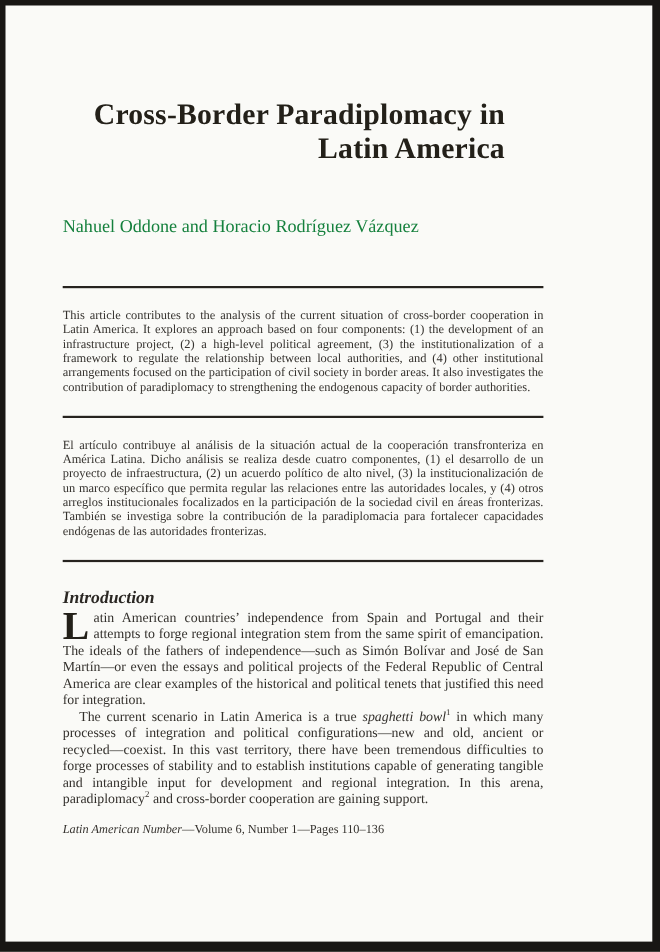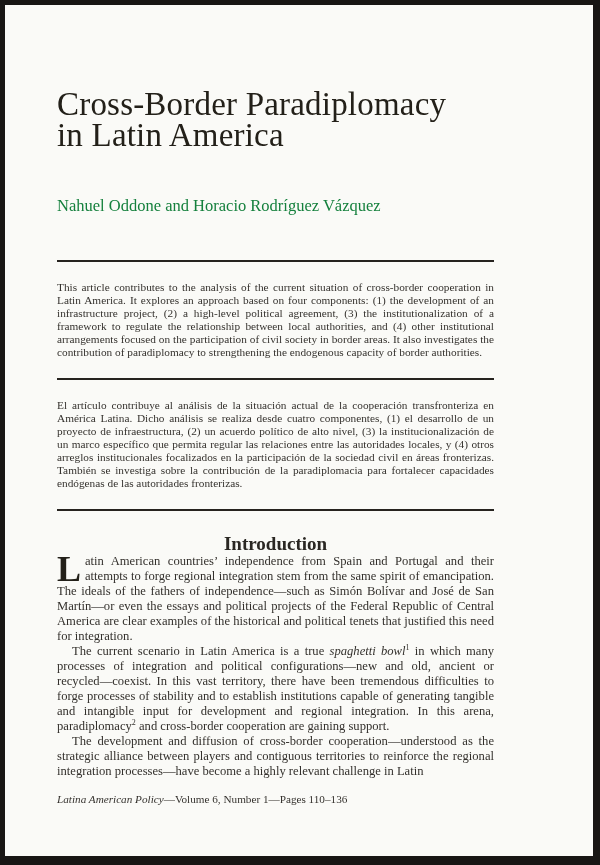--- a/index.html
+++ b/index.html
@@ -28,25 +28,26 @@
     box-sizing: content-box;
     padding-left: 52px;
     padding-right: 0;
     width: 437px;
     font-family: "Liberation Serif", "DejaVu Serif", serif;
     color: #2e2b28;
   }
   .title {
     margin: 84px 0 0 0;
     max-width: 402px;
-    font-size: 33px;
+    font-size: 27px;
     line-height: 31px;
-    font-weight: normal;
+    font-weight: bold;
     color: #232019;
     letter-spacing: 0.2px;
+    text-align: right;
   }
   .authors {
     margin-top: 45px;
     font-size: 16.5px;
     line-height: 20px;
     color: #15803d;
   }
   .rule {
     height: 2px;
     background: #26231f;
@@ -62,25 +63,26 @@
   }
   .keywords {
     margin-top: 7px;
     font-size: 11.3px;
     line-height: 14px;
     color: #35322e;
   }
   .keywords b { color: #2a2723; }
   .section-heading {
     margin-top: 25px;
-    font-size: 19px;
+    font-size: 16px;
     line-height: 15px;
     font-weight: bold;
-    text-align: center;
+    text-align: left;
     color: #2a2723;
+    font-style: italic;
   }
   .para {
     margin: 0;
     font-size: 12.6px;
     line-height: 15px;
     text-align: justify;
     color: #33302c;
   }
   .para.first { margin-top: 3px; }
   .para.indented { text-indent: 15px; }
@@ -127,21 +129,20 @@
 
 
       <div class="section-heading">Introduction</div>
 
       <p class="para first">
         <span class="dropcap">L</span><span>atin American countries’ independence from Spain and Portugal and their attempts to forge regional integration stem from the same spirit of emancipation. The ideals of the fathers of independence—such as Simón Bolívar and José de San Martín—or even the essays and political projects of the Federal Republic of Central America are clear examples of the historical and political tenets that justified this need for integration.</span>
       </p>
 
       <p class="para indented"><span>The current scenario in Latin America is a true </span><i>spaghetti bowl</i><sup>1</sup><span> in which many processes of integration and political configurations—new and old, ancient or recycled—coexist. In this vast territory, there have been tremendous difficulties to forge processes of stability and to establish institutions capable of generating tangible and intangible input for development and regional integration. In this arena, paradiplomacy</span><sup>2</sup><span> and cross-border cooperation are gaining support.</span></p>
 
-      <p class="para indented">The development and diffusion of cross-border cooperation—understood as the strategic alliance between players and contiguous territories to reinforce the regional integration processes—have become a highly relevant challenge in Latin</p>
 
       <div class="footer">
-        <div><i>Latina American Policy</i><span>—Volume 6, Number 1—Pages 110–136</span></div>
+        <div><i>Latin American Number</i><span>—Volume 6, Number 1—Pages 110–136</span></div>
       </div>
 
     </div>
   </div>
 </div>
 
 </body></html>

